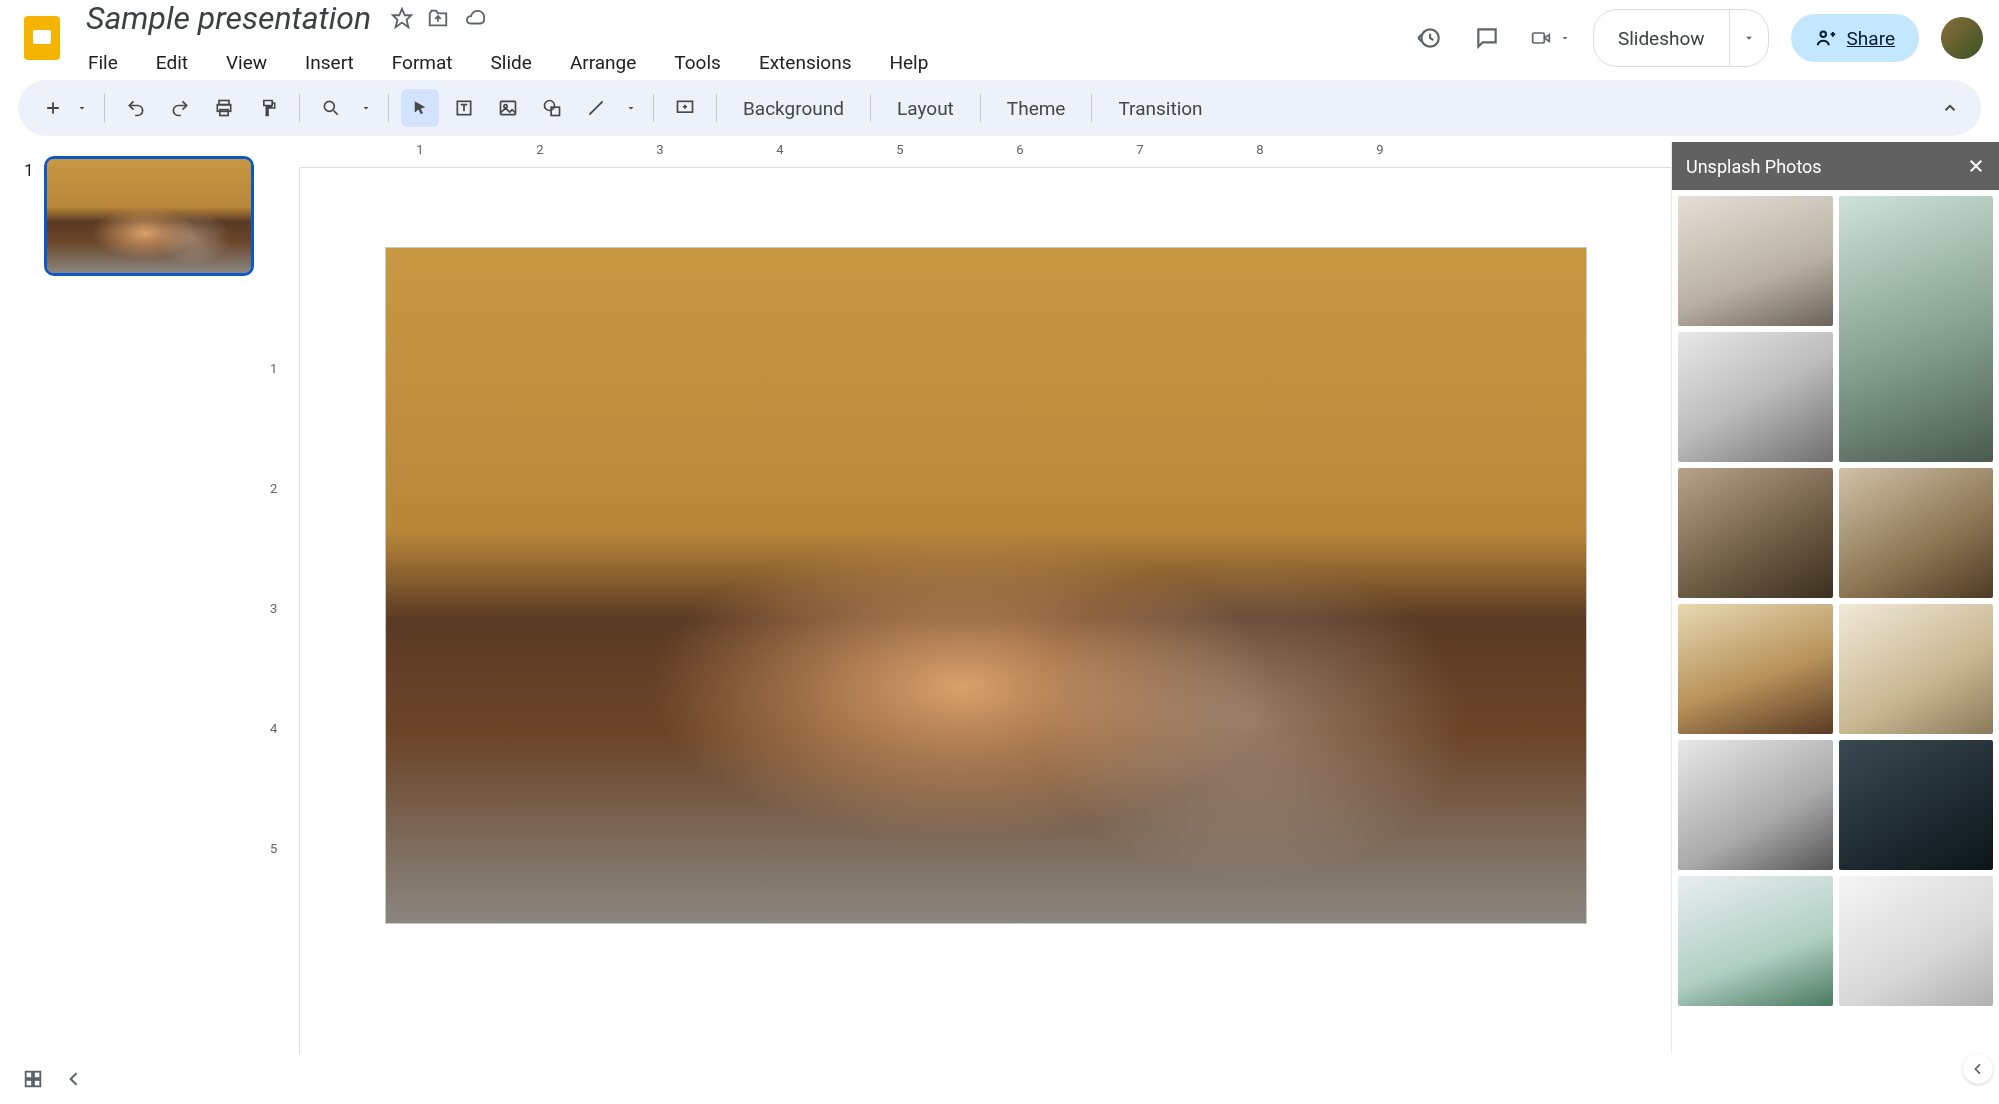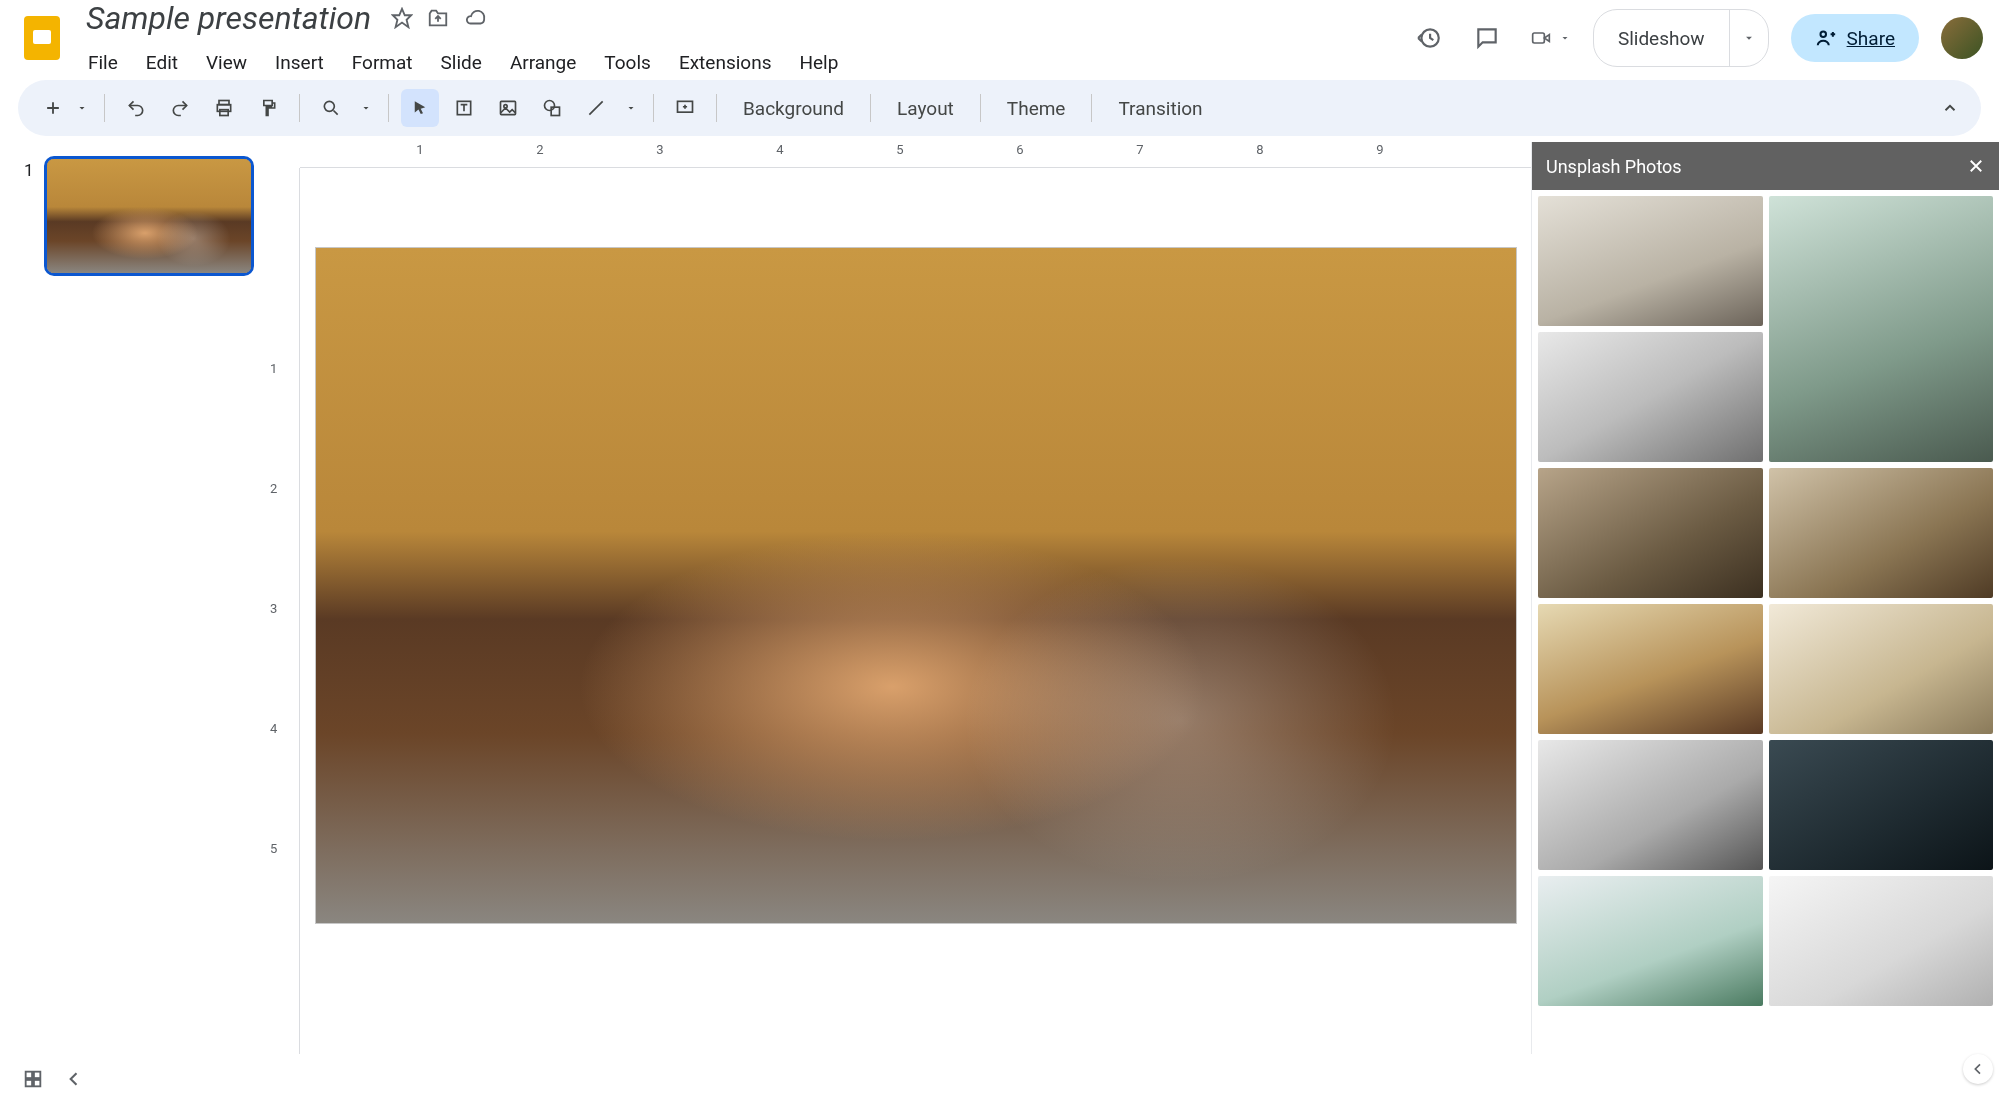--- a/index.html
+++ b/index.html
@@ -8,21 +8,21 @@
 
 .header { display: flex; align-items: center; padding: 8px 16px 0 16px; height: 68px; }
 .app-icon { width: 52px; height: 52px; display: flex; align-items: center; justify-content: center; margin-right: 10px; }
 .app-icon-inner { width: 36px; height: 44px; background: #f4b400; border-radius: 4px; position: relative; }
 .app-icon-inner::after { content: ''; position: absolute; left: 9px; top: 14px; width: 18px; height: 14px; background: #fff; border-radius: 2px; }
 .title-area { flex: 1; }
 .title-row { display: flex; align-items: center; gap: 12px; }
 .doc-title { font-size: 32px; color: #3c4043; padding: 2px 8px; border-radius: 4px; font-style: italic; }
 .title-icons { display: flex; gap: 14px; color: #5f6368; }
 .title-icons span { cursor: pointer; font-size: 22px; }
-.menubar { display: flex; gap: 8px; margin-top: 6px; }
+.menubar { display: flex; gap: 18px; margin-top: 6px; }
 .menu-item { padding: 6px 10px; font-size: 19px; color: #202124; border-radius: 4px; cursor: pointer; }
 
 .header-right { display: flex; align-items: center; gap: 22px; }
 .hr-icon { width: 36px; height: 36px; display: flex; align-items: center; justify-content: center; color: #5f6368; cursor: pointer; border-radius: 50%; }
 .meet-btn { display: flex; align-items: center; gap: 4px; color: #5f6368; cursor: pointer; }
 .slideshow-btn { display: flex; align-items: center; border: 1px solid #dadce0; border-radius: 24px; height: 58px; overflow: hidden; }
 .slideshow-main { padding: 0 24px; font-size: 19px; color: #3c4043; height: 100%; display: flex; align-items: center; cursor: pointer; }
 .slideshow-drop { border-left: 1px solid #dadce0; padding: 0 12px; height: 100%; display: flex; align-items: center; cursor: pointer; color: #5f6368; }
 .share-btn { background: #c2e7ff; height: 48px; border-radius: 24px; padding: 0 24px; display: flex; align-items: center; gap: 10px; font-size: 19px; color: #001d35; cursor: pointer; text-decoration: underline; }
 .avatar { width: 42px; height: 42px; border-radius: 50%; background: linear-gradient(135deg,#8a6d3b,#3b5323); cursor: pointer; }
@@ -61,21 +61,21 @@
 .photo-main {
   width: 100%; height: 100%;
   background:
     radial-gradient(ellipse 30% 40% at 72% 70%, rgba(255,255,255,0.3), transparent 60%),
     radial-gradient(ellipse 40% 35% at 48% 65%, #d9a06b, transparent 65%),
     linear-gradient(180deg, #c99843 0%, #b9873a 42%, #5a3a24 55%, #6b4528 72%, #8a8680 100%),
     #7a5a3a;
 }
 
 
-.sidepanel { width: 468px; background: #fff; display: flex; flex-direction: column; border-left: 1px solid #e8eaed; }
+.sidepanel { width: 328px; background: #fff; display: flex; flex-direction: column; border-left: 1px solid #e8eaed; }
 .sp-header { background: #616161; color: #fff; height: 48px; display: flex; align-items: center; padding: 0 14px; font-size: 18px; justify-content: space-between; }
 .sp-close { cursor: pointer; font-size: 20px; }
 .sp-search { display: flex; border-bottom: 1px solid #dadce0; }
 .sp-input { flex: 1; border: none; outline: none; padding: 12px 14px; font-size: 18px; color: #3c4043; }
 .sp-search-btn { width: 56px; border-left: 1px solid #dadce0; display: flex; align-items: center; justify-content: center; color: #5f6368; cursor: pointer; }
 .sp-grid { flex: 1; overflow-y: auto; padding: 6px; display: grid; grid-template-columns: 1fr 1fr; gap: 6px; grid-auto-rows: 130px; }
 .sp-img { background: #888; border-radius: 2px; cursor: pointer; }
 .sp-img.tall { grid-row: span 2; }
 
 

